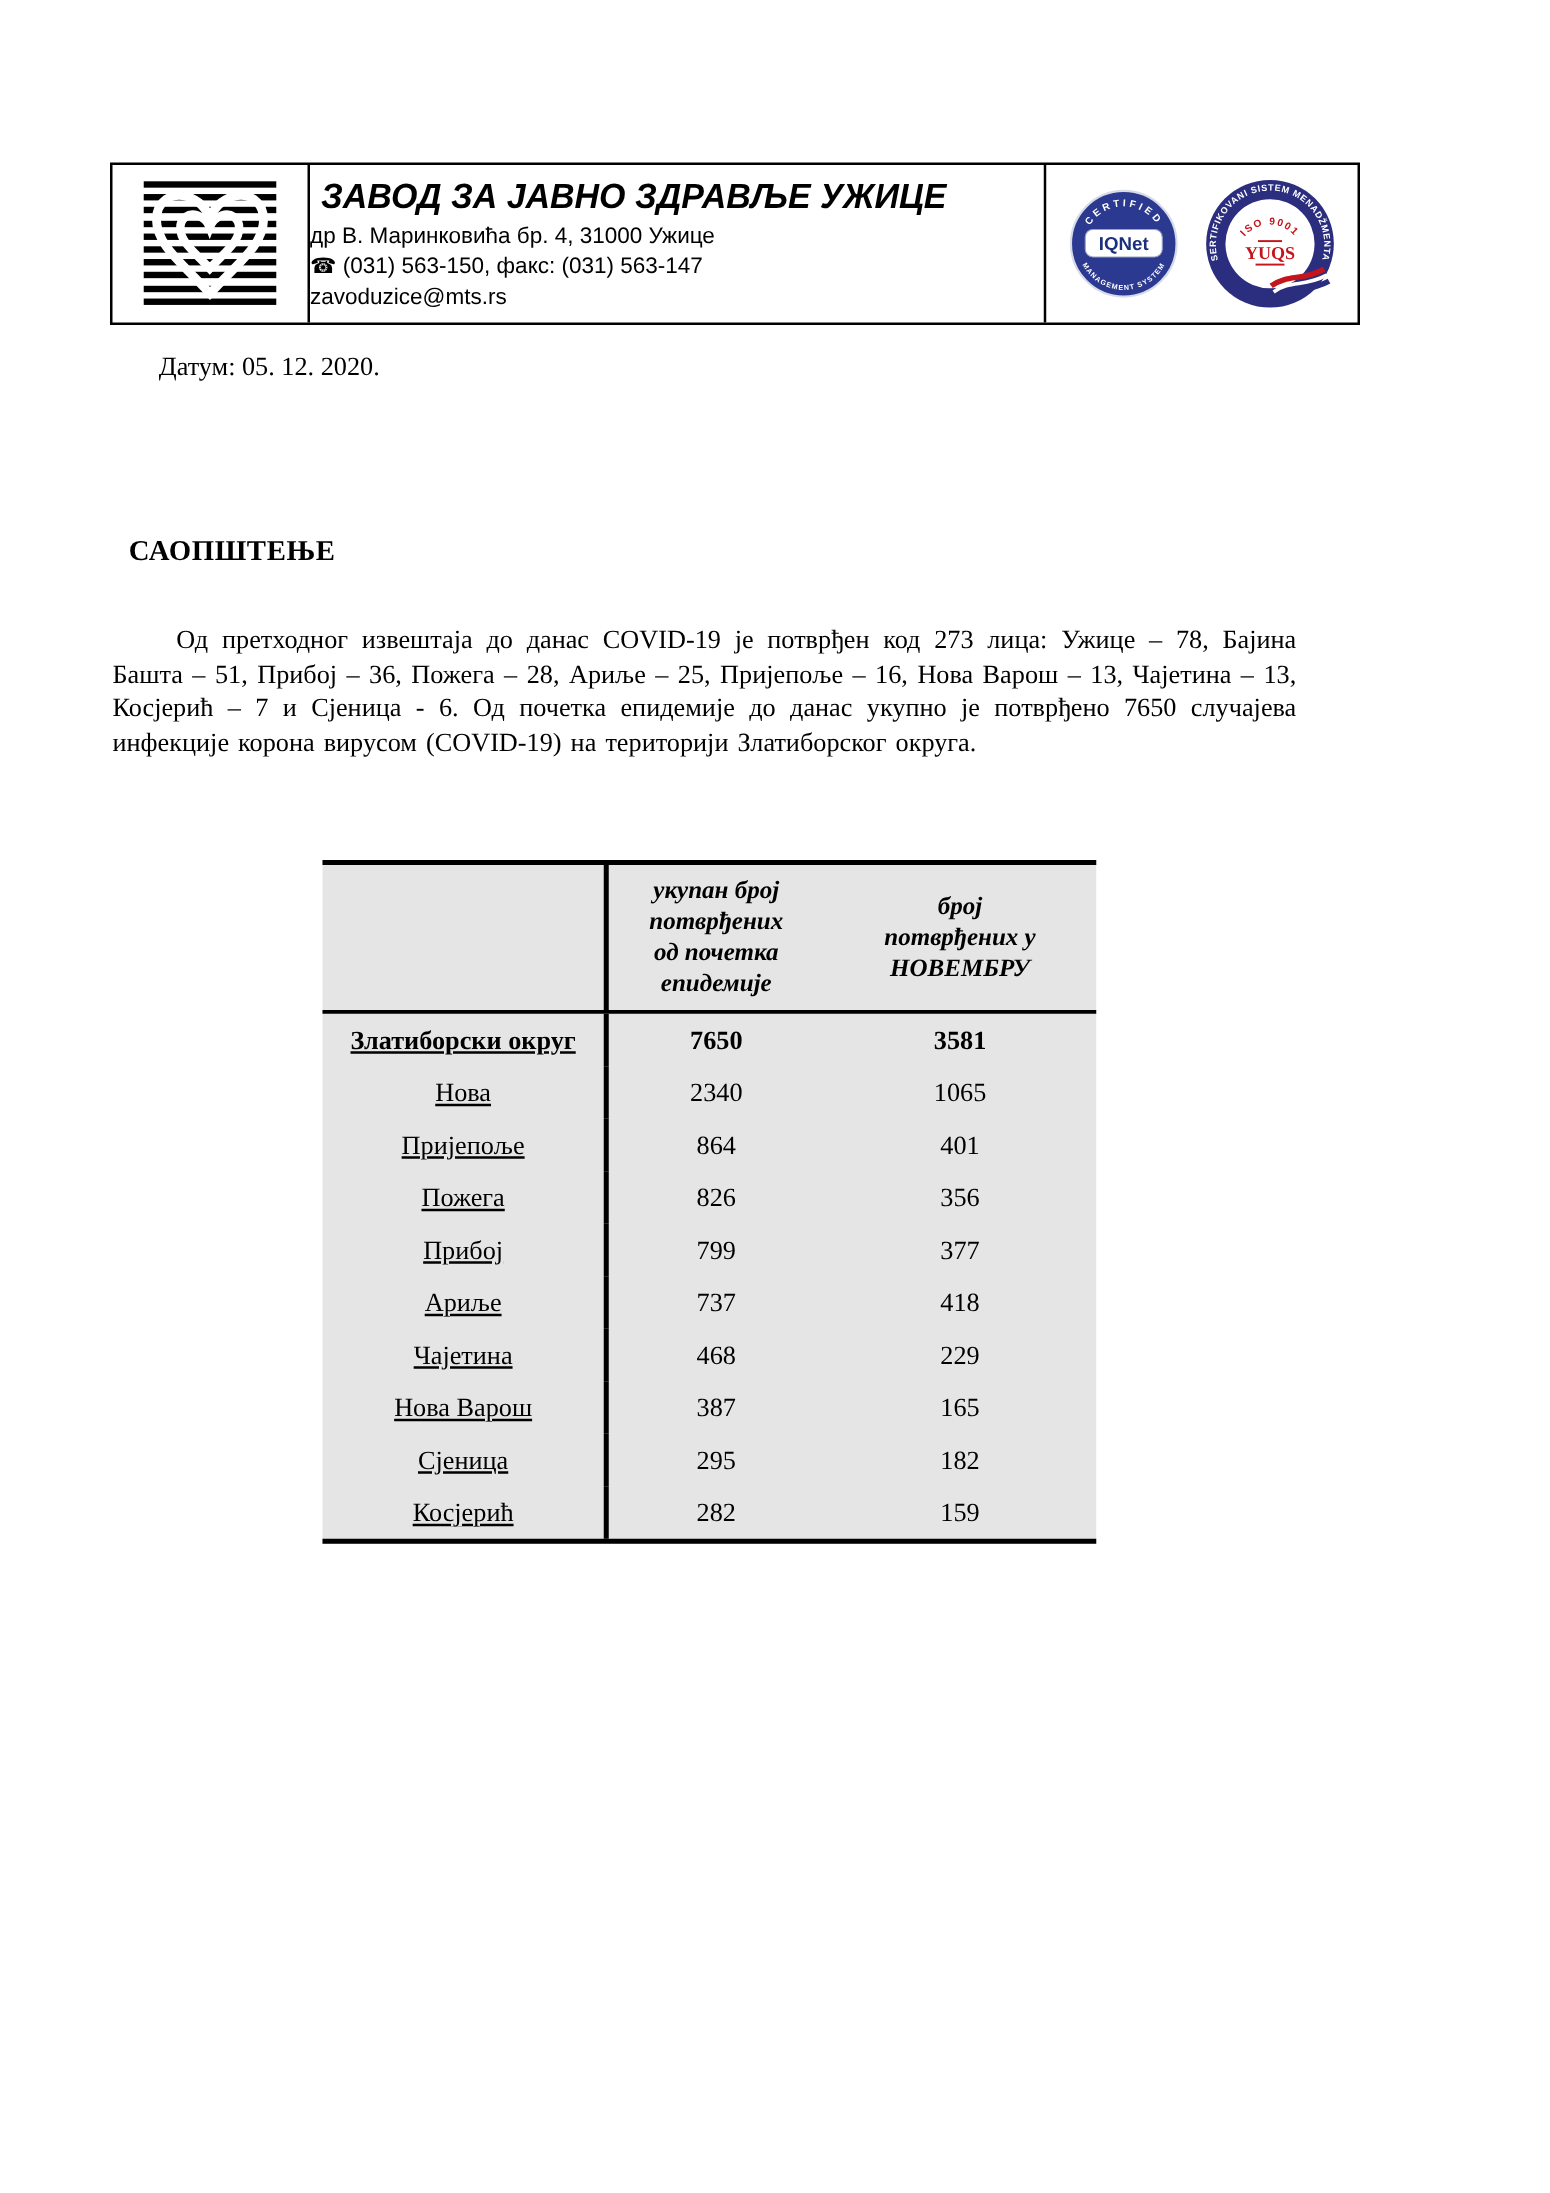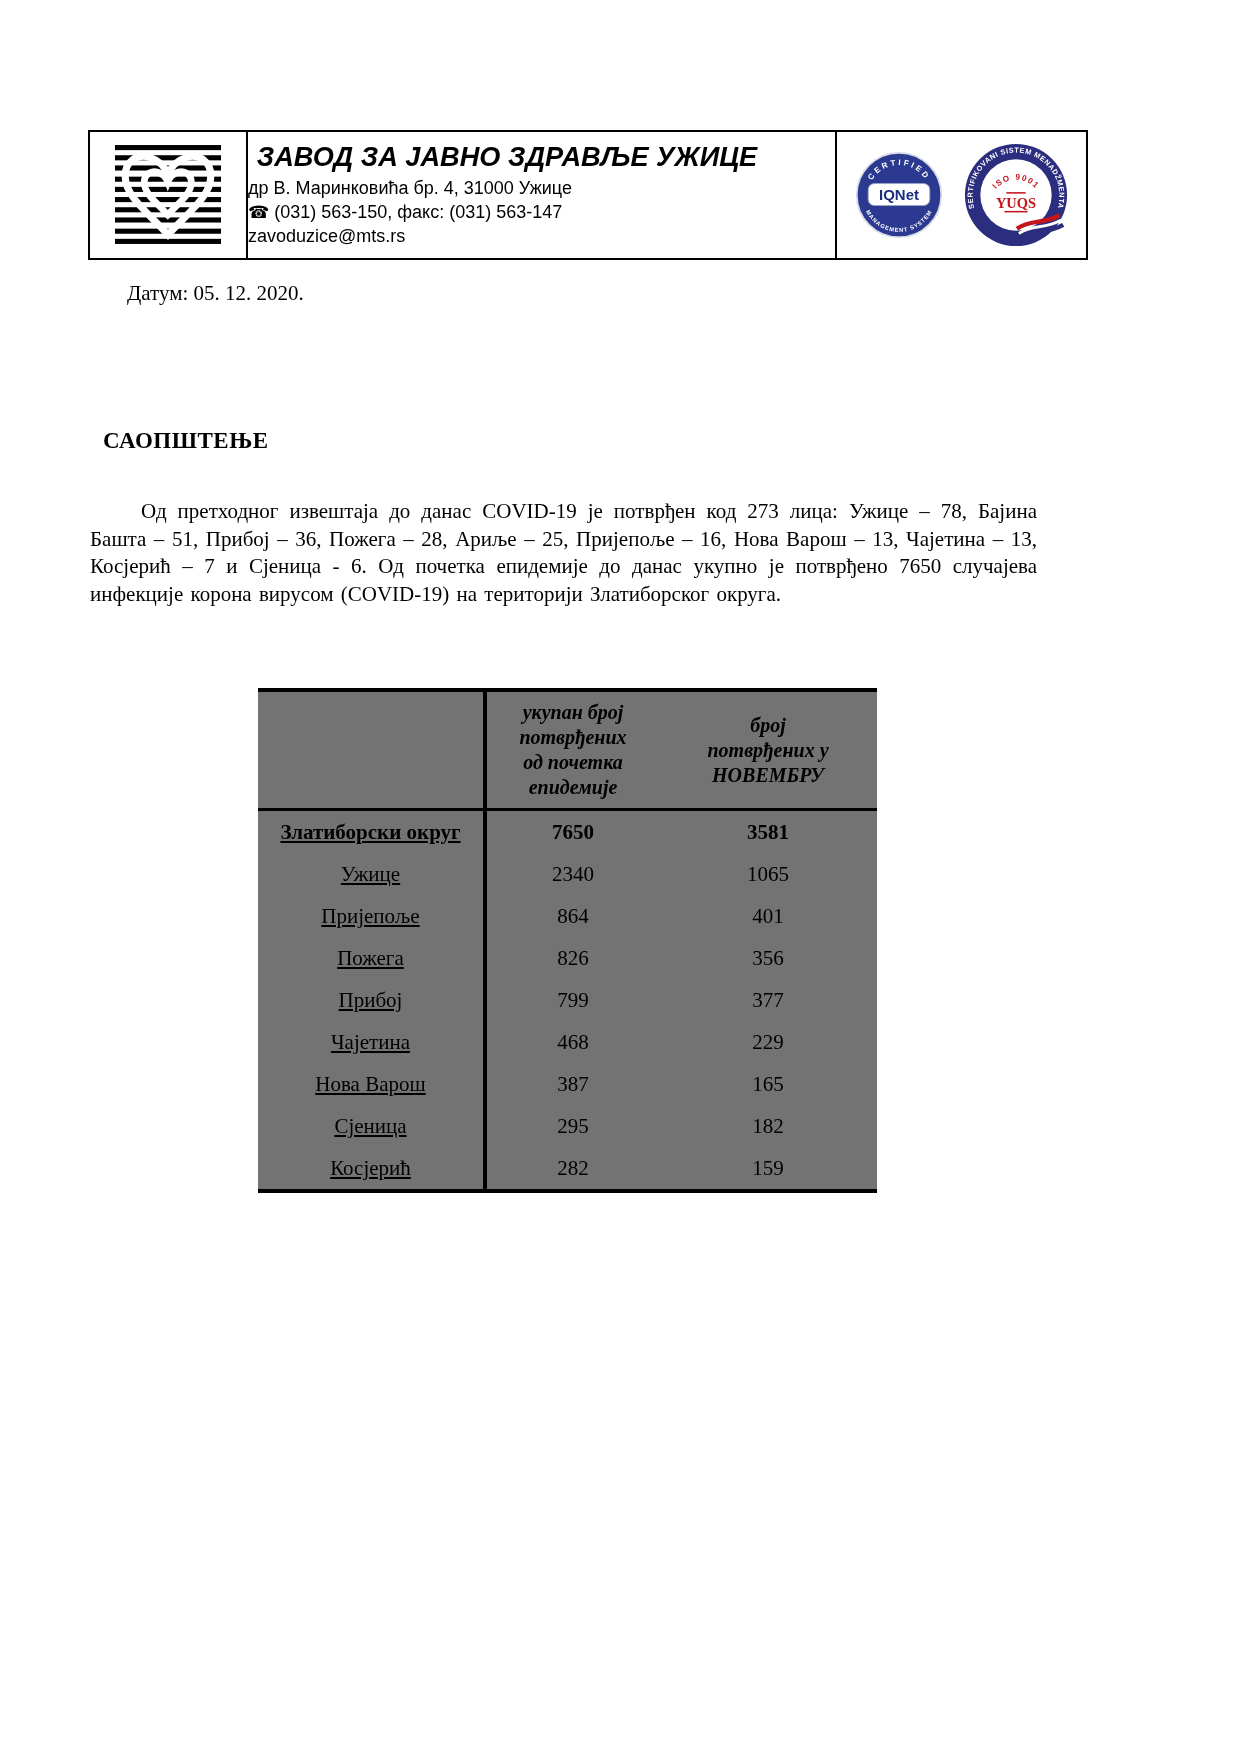--- a/index.html
+++ b/index.html
@@ -44,21 +44,21 @@
   }
   .body-par{
     position:absolute;left:90px;top:498px;width:947px;
     font-size:21px;line-height:27.5px;text-align:justify;text-indent:51px;
     word-spacing:2px;
   }
 
   
   .covid-table{
     position:absolute;left:258px;top:688px;width:619px;
-    border-top:4px solid #000;border-bottom:4px solid #000;background:#737373;
+    border-top:4px solid #000;border-bottom:4px solid #000;background:#e5e5e5;
   }
   .t-head{
     display:grid;grid-template-columns:229px 172px 218px;height:116px;
     border-bottom:3px solid #000;
   }
   .t-row{
     display:grid;grid-template-columns:229px 172px 218px;height:42px;
   }
   .t-cell{
     display:flex;align-items:center;justify-content:center;
@@ -168,40 +168,45 @@
 НОВЕМБРУ</div>
     </div>
     <div>
 
     <div class="t-row bold-row">
         <div class="t-cell cell-name">Златиборски округ</div>
         <div class="t-cell">7650</div>
         <div class="t-cell">3581</div>
       </div>
         <div class="t-row">
-        <div class="t-cell cell-name">Ужице</div>
+        <div class="t-cell cell-name">Нова</div>
         <div class="t-cell">2340</div>
         <div class="t-cell">1065</div>
       </div>
         <div class="t-row">
         <div class="t-cell cell-name">Пријепоље</div>
         <div class="t-cell">864</div>
         <div class="t-cell">401</div>
       </div>
         <div class="t-row">
         <div class="t-cell cell-name">Пожега</div>
         <div class="t-cell">826</div>
         <div class="t-cell">356</div>
       </div>
         <div class="t-row">
         <div class="t-cell cell-name">Прибој</div>
         <div class="t-cell">799</div>
         <div class="t-cell">377</div>
       </div>
         <div class="t-row">
+        <div class="t-cell cell-name">Ариље</div>
+        <div class="t-cell">737</div>
+        <div class="t-cell">418</div>
+      </div>
+        <div class="t-row">
         <div class="t-cell cell-name">Чајетина</div>
         <div class="t-cell">468</div>
         <div class="t-cell">229</div>
       </div>
         <div class="t-row">
         <div class="t-cell cell-name">Нова Варош</div>
         <div class="t-cell">387</div>
         <div class="t-cell">165</div>
       </div>
         <div class="t-row">

